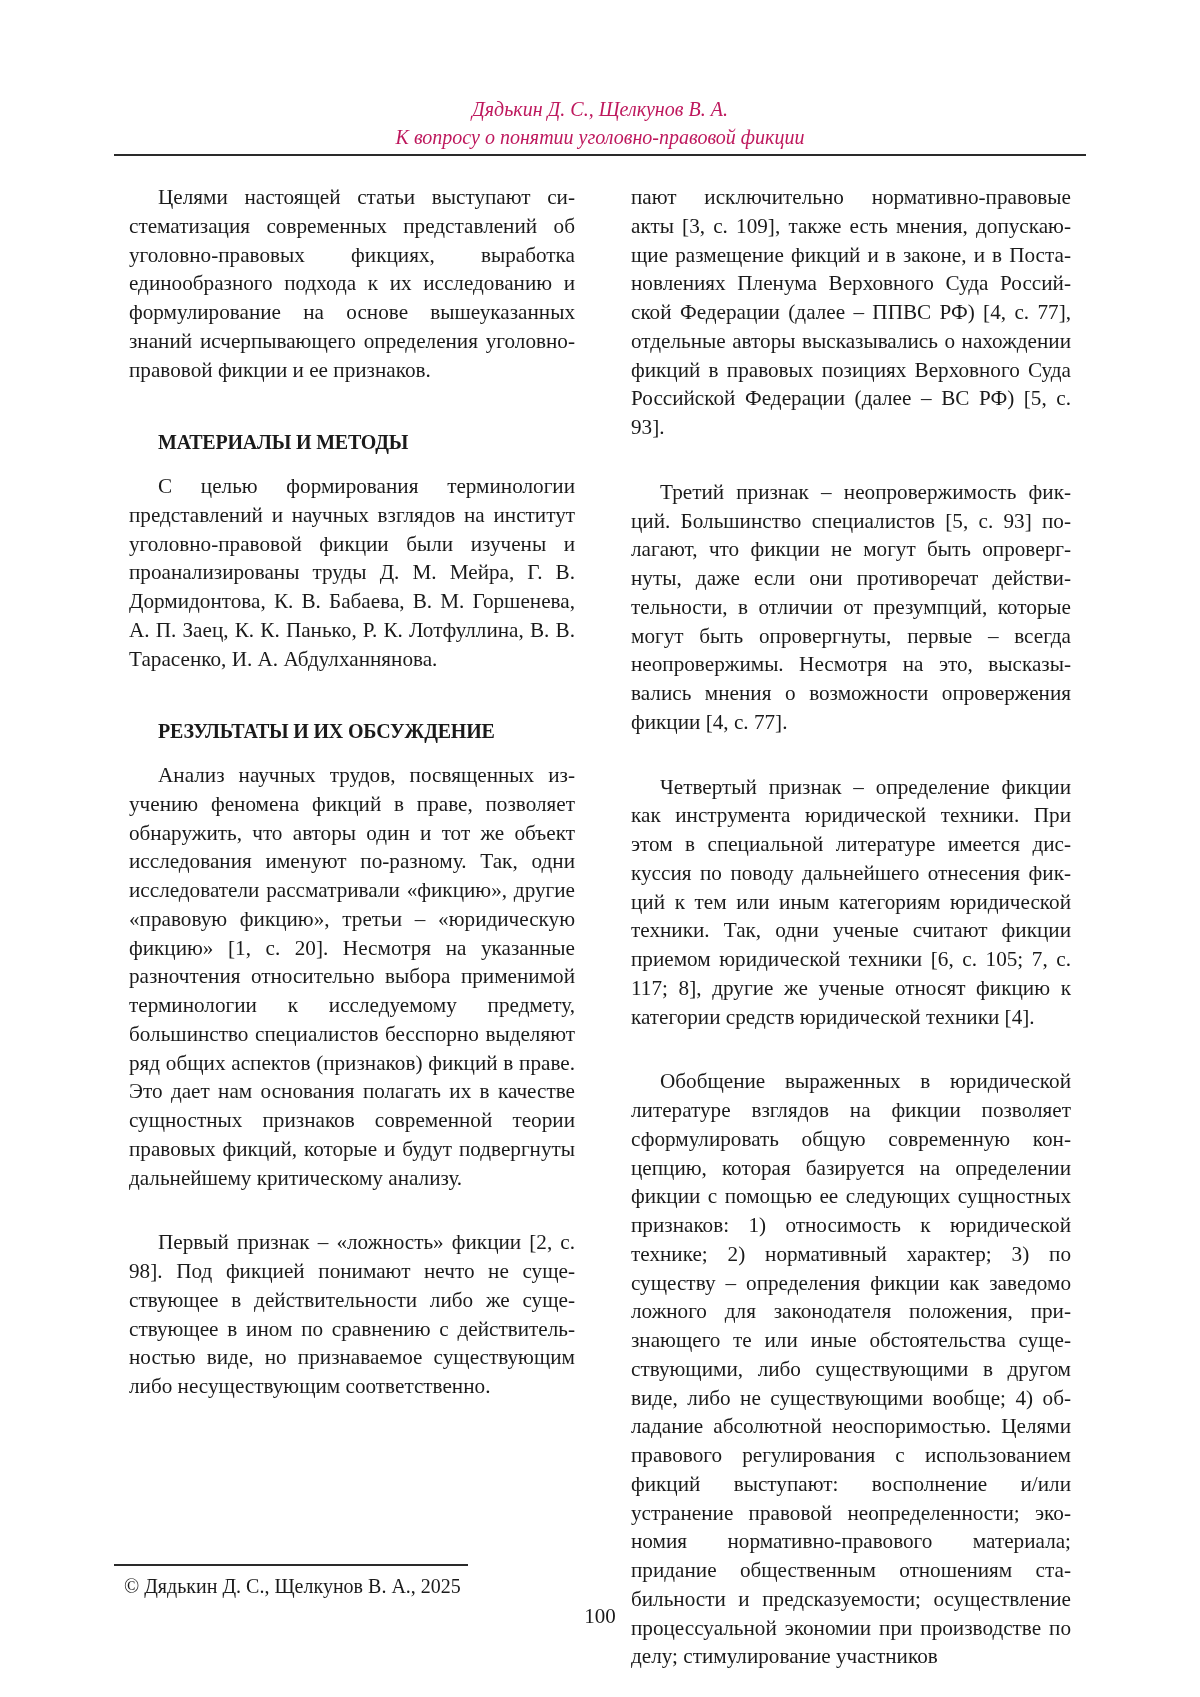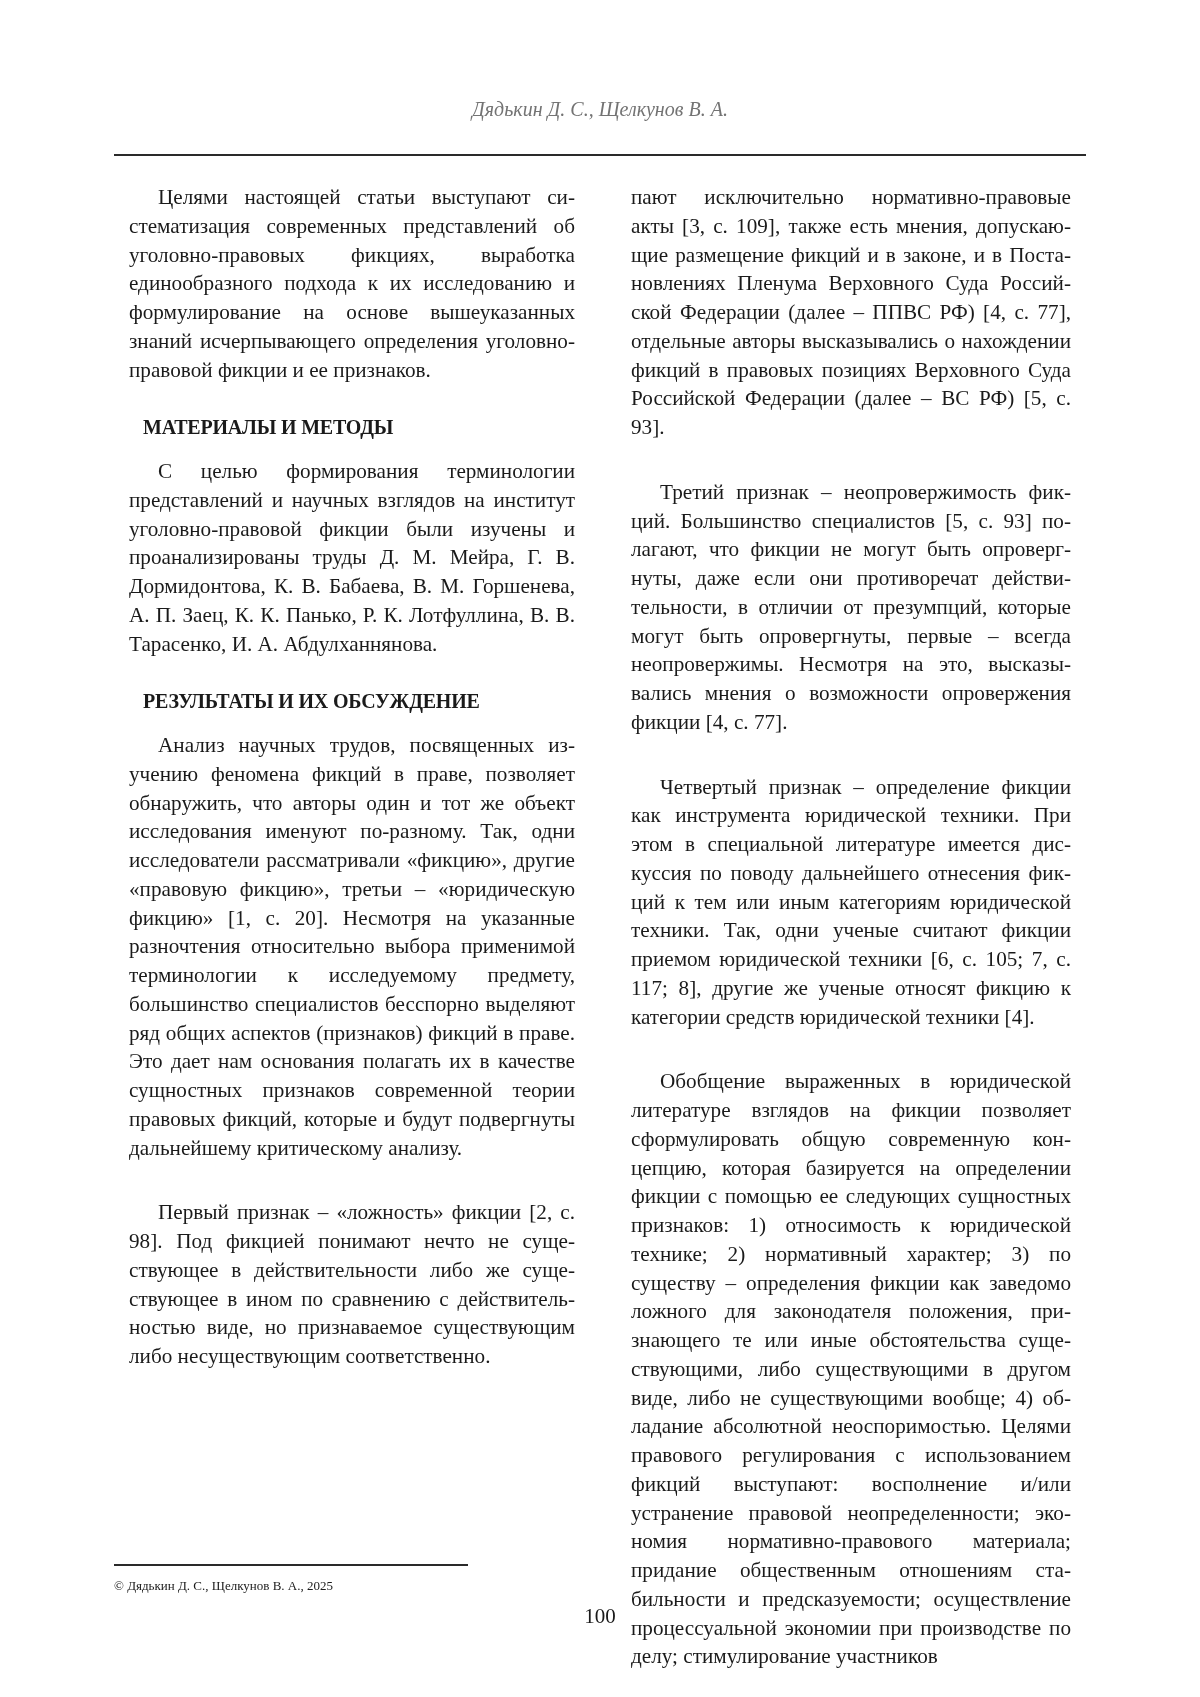--- a/index.html
+++ b/index.html
@@ -1,42 +1,43 @@
 <!DOCTYPE html>
 <html><head>
 <meta charset="utf-8">
 <style>
   html, body { margin: 0; padding: 0; background: #ffffff; }
   body { width: 1200px; height: 1697px; position: relative; overflow: hidden;
          font-family: "Liberation Serif", "DejaVu Serif", serif; color: #1a1a1a; }
   .running-head { position: absolute; left: 114px; width: 972px; top: 95px; text-align: center;
-                  font-style: italic; font-size: 20px; line-height: 28px; color: #737373; }
+                  font-style: italic; font-size: 20px; line-height: 28px; color: #be185d; }
   .head-rule { position: absolute; left: 114px; width: 972px; top: 154px; height: 0;
                border-top: 2.5px solid #2a2a2a; }
   .col { position: absolute; top: 168px; font-size: 21.2px; line-height: 28.75px;
          text-align: justify; hyphens: manual; }
   .col-left { left: 114px; width: 476px; }
   .col-right { left: 616px; width: 470px; }
   .col p { margin: 15px; text-indent: 29px; }
   .col p.noindent { text-indent: 0; }
-  .col h2 { margin: 0; font-size: 20px; font-weight: bold; text-indent: 29px; line-height: 28.75px;
+  .col h2 { margin: 15px; font-size: 20px; font-weight: bold; text-indent: 29px; line-height: 28.75px;
             letter-spacing: -0.2px; }
   .gap { height: 14px; }
   .gap-s { height: 6px; }
   .foot-rule { position: absolute; left: 114px; width: 354px; top: 1564px; height: 0;
                border-top: 2px solid #2a2a2a; }
-  .footnote { position: absolute; left: 114px; top: 1574px; font-size: 13px; line-height: 24px; }
+  .footnote { position: absolute; left: 124px; top: 1574px; font-size: 20px; line-height: 24px; }
   .page-number { position: absolute; left: 0; width: 1200px; text-align: center; top: 1603px;
                  font-size: 21px; line-height: 26px; }
 </style>
 </head>
 <body>
 
 <div class="running-head">
   <div>Дядькин Д. С., Щелкунов В. А.</div>
+  <div>К вопросу о понятии уголовно-правовой фикции</div>
 </div>
 <div class="head-rule"></div>
 
 <div class="col col-left">
   <p>Целями настоящей статьи выступают си­стематизация современных представлений об уголовно-правовых фикциях, выработка единообразного подхода к их исследованию и формулирование на основе вышеуказан­ных знаний исчерпывающего определения уголовно-правовой фикции и ее признаков.</p>
   <div class="gap"></div>
   <h2>МАТЕРИАЛЫ И МЕТОДЫ</h2>
   <p>С целью формирования терминологии представлений и научных взглядов на инсти­тут уголовно-правовой фикции были изуче­ны и проанализированы труды Д. М. Мейра, Г. В. Дормидонтова, К. В. Бабаева, В. М. Гор­шенева, А. П. Заец, К. К. Панько, Р. К. Лотфул­лина, В. В. Тарасенко, И. А. Абдулханнянова.</p>
   <div class="gap"></div>
   <h2>РЕЗУЛЬТАТЫ И ИХ ОБСУЖДЕНИЕ</h2>

